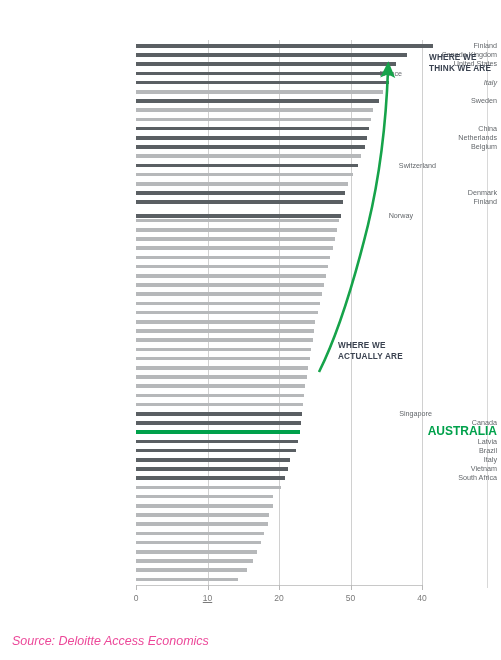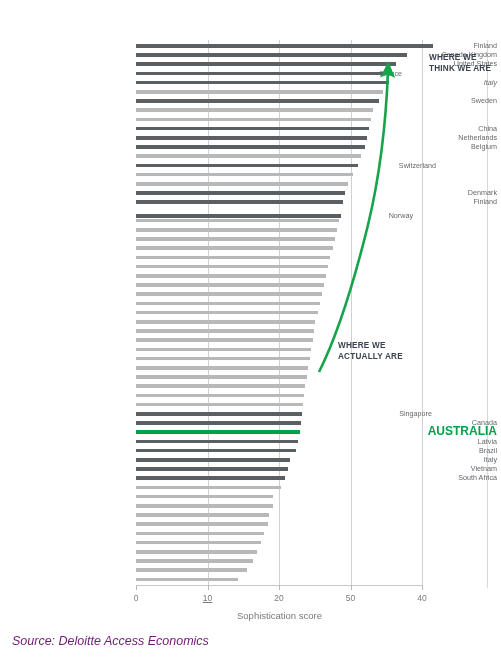--- a/index.html
+++ b/index.html
@@ -30,21 +30,21 @@
     color: #1a1a1a;
     letter-spacing: 0.1px;
     white-space: nowrap;
   }
   .source-note {
     position: absolute;
     left: 12px;
     top: 634px;
     font-size: 12.5px;
     font-style: italic;
-    color: #701a75;
+    color: #ec4899;
     white-space: nowrap;
   }
   
   #plot {
     position: absolute;
     left: 0px;
     top: 40px;
     width: 501px;
     height: 550px;
   }
@@ -369,21 +369,20 @@
         <div class="tick-label" style="left: 136px;">0</div>
         <div class="tick-mark" style="left: 207.5px;"></div>
         <div class="tick-label" style="left: 207.5px; text-decoration: underline;">10</div>
         <div class="tick-mark" style="left: 279px;"></div>
         <div class="tick-label" style="left: 279px;">20</div>
         <div class="tick-mark" style="left: 350.5px;"></div>
         <div class="tick-label" style="left: 350.5px;">50</div>
         <div class="tick-mark" style="left: 422px;"></div>
         <div class="tick-label" style="left: 422px;">40</div>
       </div>
-    <div class="axis-title">Sophistication score</div>
 
     <svg id="arrow-svg" viewBox="0 0 501 550">
       <defs>
         <marker id="ah" markerWidth="7" markerHeight="7" refX="3" refY="3.2" orient="auto">
           <path d="M0,0.3 L6.4,3.2 L0,6.1 L1.4,3.2 Z" fill="#16a34a"></path>
         </marker>
       </defs>
       <path d="M319,332 C335,300 352,250 368,185 C380,135 386,85 388,30" stroke="#16a34a" stroke-width="2.6" fill="none" marker-end="url(#ah)"></path>
     </svg>
 

